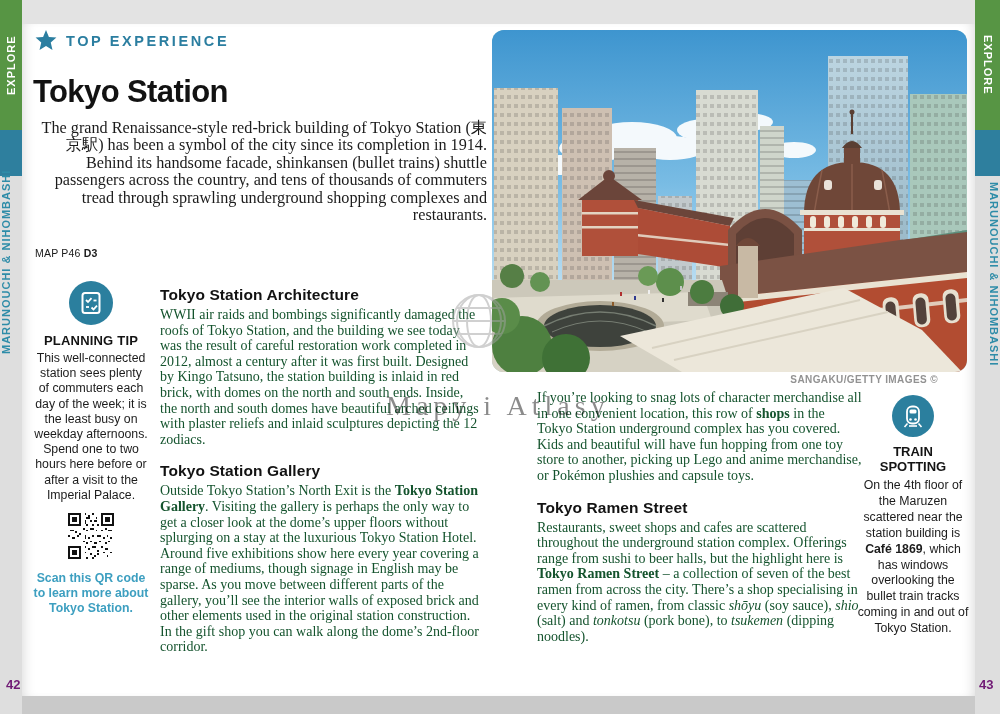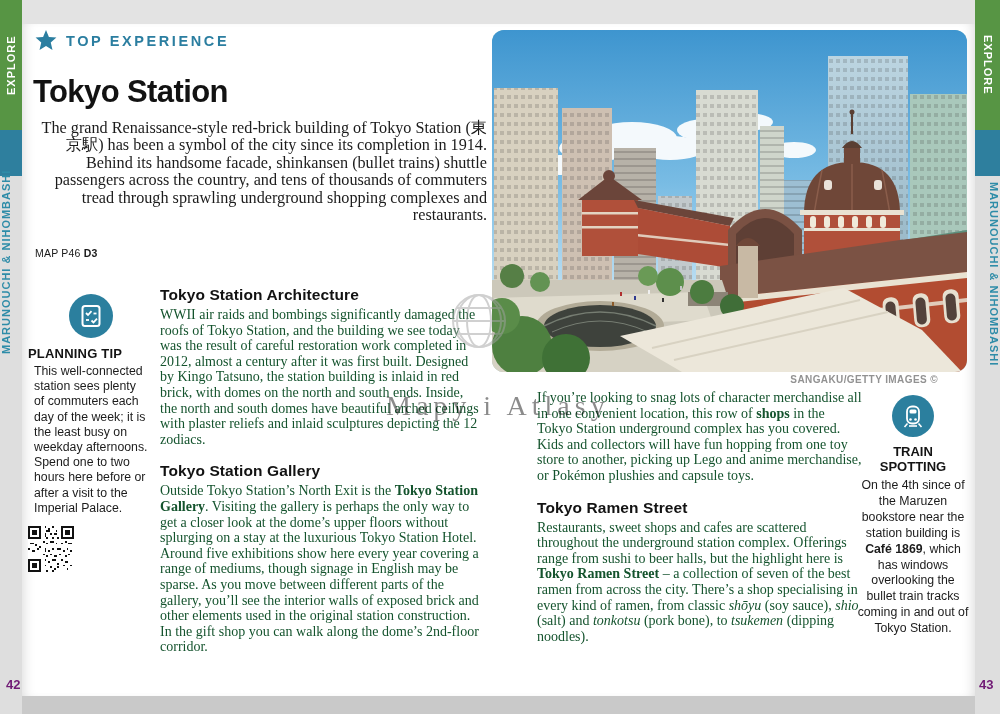--- a/index.html
+++ b/index.html
@@ -22,21 +22,21 @@
   .pagenum{position:absolute;top:677px;font-size:13px;font-weight:700;color:#701a75;}
   .pagenum.l{left:6px;}
   .pagenum.r{left:979px;}
 
   .kicker{position:absolute;left:35px;top:30px;display:flex;align-items:center;gap:9px;color:#2b7ea0;}
   .kicker-label{font-size:14.5px;font-weight:700;letter-spacing:2.6px;}
   .title{position:absolute;left:33px;top:74px;font-size:31px;font-weight:700;letter-spacing:-.6px;color:#121212;text-align:right;}
   .intro{position:absolute;left:35px;top:120px;width:452px;font-family:"Liberation Serif",serif;font-size:16.2px;line-height:17.4px;color:#1b1b1b;text-align:right;}
   .mapref{position:absolute;left:35px;top:247px;font-size:10.5px;color:#1a1a1a;letter-spacing:.2px;}
 
-  .tipcol{position:absolute;left:28px;top:294px;width:126px;text-align:left;}
+  .tipcol{position:absolute;left:28px;top:281px;width:126px;text-align:center;}
   .circle-icon{width:44px;height:44px;border-radius:50%;background:#2b7f9e;margin:0 auto;display:flex;align-items:center;justify-content:center;}
   .tip-label{margin-top:8px;font-size:13px;font-weight:700;color:#141414;letter-spacing:.2px;}
   .tip-text{margin:3px auto 0;width:114px;font-size:12.3px;line-height:15.2px;color:#1c1c1c;}
   .qr{width:46px;height:46px;margin:10px auto 0;}
   .qr-caption{margin:8px auto 0;width:122px;font-size:12.3px;line-height:15px;color:#3d9fc0;font-weight:700;}
 
   .col-mid{position:absolute;left:160px;top:262px;width:320px;margin-top:24px;}
   .col-right{position:absolute;left:537px;top:390px;width:326px;}
   h3.sec{margin:0 0 3px 0;font-size:15.5px;font-weight:700;color:#121212;letter-spacing:.1px;}
   h3.sec.gap{margin-top:15px;}
@@ -160,20 +160,21 @@
         <rect x="10" y="24" width="1" height="1"></rect>
         <rect x="13" y="24" width="1" height="1"></rect>
     </g>
     <rect x="1" y="1" width="5" height="5" fill="#fff"></rect>
       <rect x="2" y="2" width="3" height="3" fill="#111"></rect>
     <rect x="19" y="1" width="5" height="5" fill="#fff"></rect>
       <rect x="20" y="2" width="3" height="3" fill="#111"></rect>
     <rect x="1" y="19" width="5" height="5" fill="#fff"></rect>
       <rect x="2" y="20" width="3" height="3" fill="#111"></rect>
   </svg>
+  <div class="qr-caption">Scan this QR code to learn more about Tokyo Station.</div>
 </div>
 
 <div class="col-mid">
   <h3 class="sec">Tokyo Station Architecture</h3>
   <p class="body"><span>WWII air raids and bombings significantly damaged the roofs of Tokyo Station, and the building we see today was the result of careful restoration work completed in 2012, almost a century after it was first built. Designed by Kingo Tatsuno, the station building is inlaid in red brick, with domes on the north and south ends. Inside, the north and south domes have beautiful arched ceilings with plaster reliefs and inlaid sculptures depicting the 12 zodiacs.</span></p>
   <h3 class="sec gap">Tokyo Station Gallery</h3>
   <p class="body"><span>Outside Tokyo Station’s North Exit is the </span><span class="b">Tokyo Station Gallery</span><span>. Visiting the gallery is perhaps the only way to get a closer look at the dome’s upper floors without splurging on a stay at the luxurious Tokyo Station Hotel. Around five exhibitions show here every year covering a range of mediums, though signage in English may be sparse. As you move between different parts of the gallery, you’ll see the interior walls of exposed brick and other elements used in the original station construction. In the gift shop you can walk along the dome’s 2nd-floor corridor.</span></p>
 </div>
 
 <div class="photo-wrap">
@@ -323,39 +324,39 @@
       <line x1="182" y1="330" x2="396" y2="282" stroke="#d8d2c2" stroke-width="2"></line>
       <circle cx="30" cy="316" r="30" fill="#4e8040"></circle>
       <circle cx="74" cy="328" r="24" fill="#3f7136"></circle>
       <circle cx="10" cy="286" r="18" fill="#5a8c49"></circle>
     </g>
   </svg>
 </div>
 <div class="credit">SANGAKU/GETTY IMAGES ©</div>
 
 <div class="col-right">
-  <p class="body"><span>If you’re looking to snag lots of character merchandise all in one convenient location, this row of </span><span class="b">shops</span><span> in the Tokyo Station underground complex has you covered. Kids and collectors will have fun hopping from one toy store to another, picking up Lego and anime merchandise, or Pokémon plushies and capsule toys.</span></p>
+  <p class="body"><span>If you’re looking to snag lots of character merchandise all in one convenient location, this row of </span><span class="b">shops</span><span> in the Tokyo Station underground complex has you covered. Kids and beautiful will have fun hopping from one toy store to another, picking up Lego and anime merchandise, or Pokémon plushies and capsule toys.</span></p>
   <h3 class="sec gap">Tokyo Ramen Street</h3>
   <p class="body"><span>Restaurants, sweet shops and cafes are scattered throughout the underground station complex. Offerings range from sushi to beer halls, but the highlight here is </span><span class="b">Tokyo Ramen Street</span><span> – a collection of seven of the best ramen from across the city. There’s a shop specialising in every kind of ramen, from classic </span><span class="i">shōyu</span><span> (soy sauce), </span><span class="i">shio</span><span> (salt) and </span><span class="i">tonkotsu</span><span> (pork bone), to </span><span class="i">tsukemen</span><span> (dipping noodles).</span></p>
 </div>
 
 <div class="traincol">
   <div class="circle-icon" style="width:42px;height:42px;">
     <svg width="26" height="26" viewBox="0 0 26 26">
       <rect x="7" y="3.5" width="12" height="17" rx="5" fill="none" stroke="#ffffff" stroke-width="1.8"></rect>
       <rect x="9.5" y="6.5" width="7" height="4" rx="1.5" fill="#ffffff"></rect>
       <circle cx="10.5" cy="16.5" r="1.3" fill="#ffffff"></circle>
       <circle cx="15.5" cy="16.5" r="1.3" fill="#ffffff"></circle>
       <line x1="7.5" y1="20.5" x2="4.5" y2="24" stroke="#ffffff" stroke-width="1.6"></line>
       <line x1="18.5" y1="20.5" x2="21.5" y2="24" stroke="#ffffff" stroke-width="1.6"></line>
       <line x1="9" y1="23" x2="17" y2="23" stroke="#ffffff" stroke-width="1.6"></line>
     </svg>
   </div>
   <div class="train-label">TRAIN SPOTTING</div>
-  <div class="train-text"><span>On the 4th since of the Maruzen bookstore near the station building is </span><span class="b">Café 1869</span><span>, which has windows overlooking the bullet train tracks coming in and out of Tokyo Station.</span></div>
+  <div class="train-text"><span>On the 4th floor of the Maruzen scattered near the station building is </span><span class="b">Café 1869</span><span>, which has windows overlooking the bullet train tracks coming in and out of Tokyo Station.</span></div>
 </div>
 
 <svg class="wm wm-globe" viewBox="0 0 58 58">
   <g fill="none" stroke="#a3a3a3" stroke-width="2">
     <circle cx="29" cy="29" r="26"></circle>
     <ellipse cx="29" cy="29" rx="12" ry="26"></ellipse>
     <ellipse cx="29" cy="29" rx="22" ry="26"></ellipse>
     <line x1="3" y1="29" x2="55" y2="29"></line>
     <line x1="6" y1="16" x2="52" y2="16"></line>
     <line x1="6" y1="42" x2="52" y2="42"></line>

